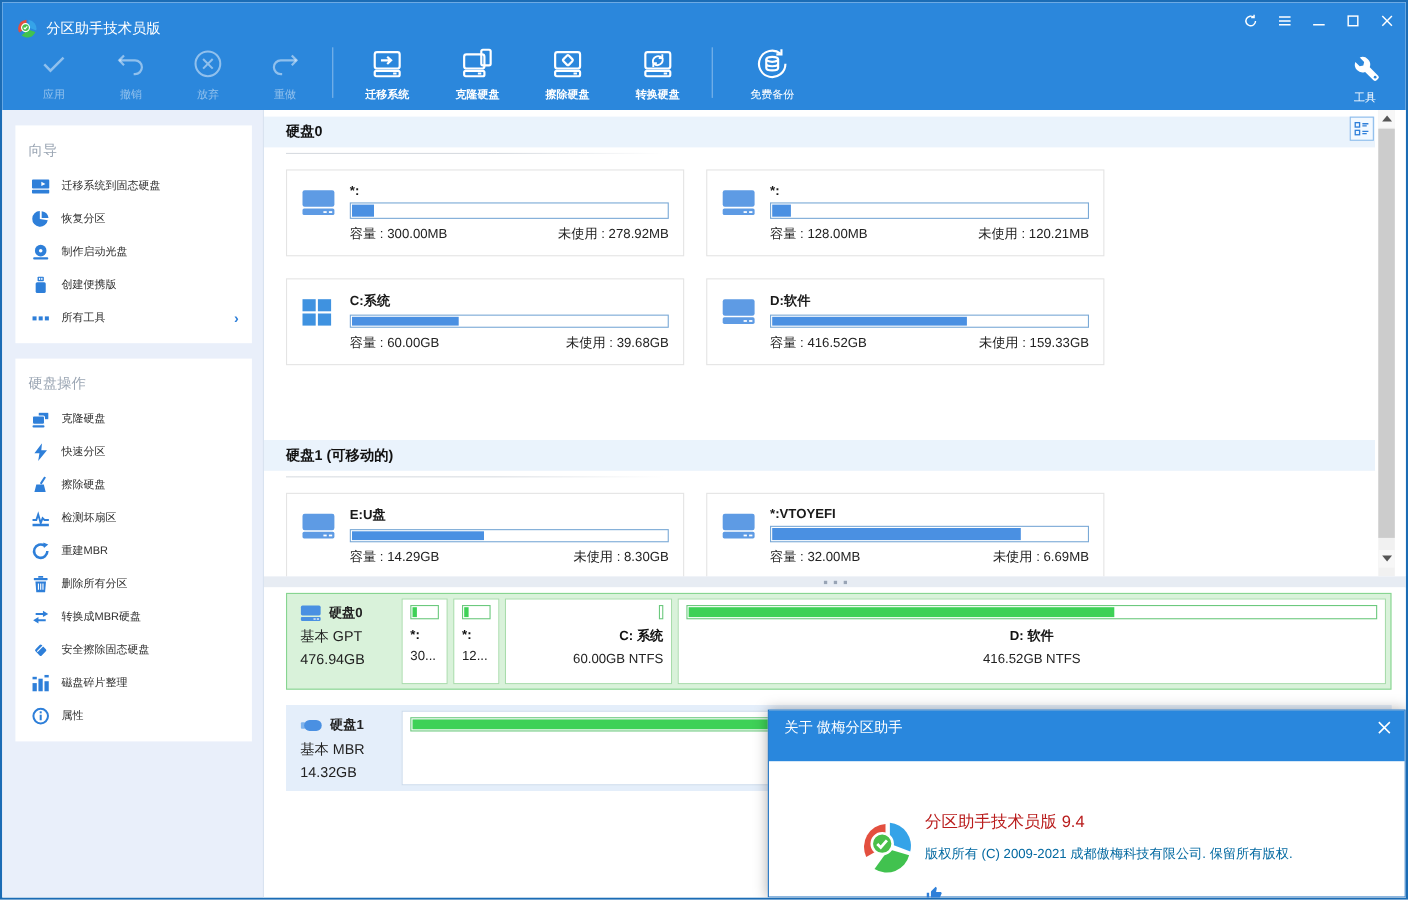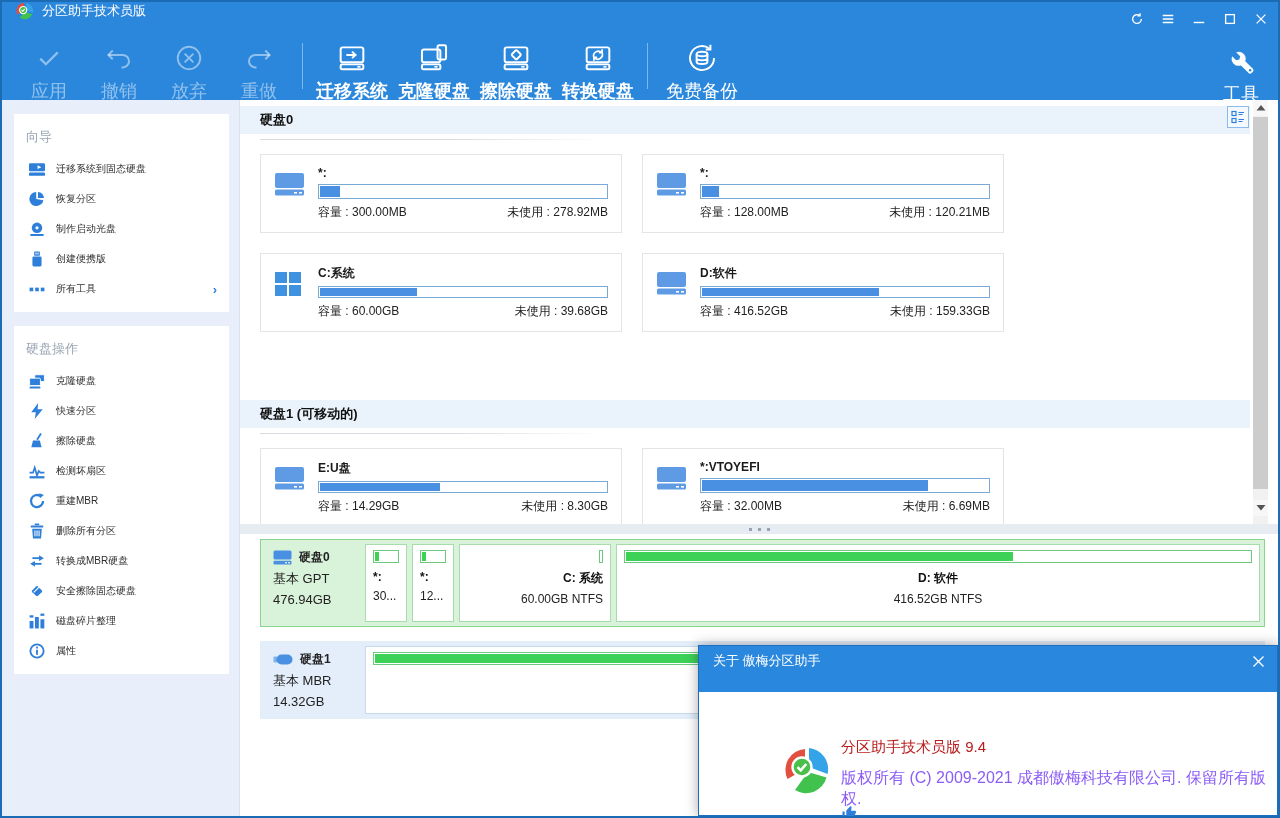--- a/index.html
+++ b/index.html
@@ -2,29 +2,29 @@
 <html><head>
 <meta charset="utf-8">
 <style>
   * { margin:0; padding:0; box-sizing:border-box; }
   html,body { width:1280px; height:818px; background:#fff; }
   body { font-family:"Liberation Sans","DejaVu Sans",sans-serif; }
   #window { position:relative; width:1280px; height:818px; border:2px solid #1b6cb5; overflow:hidden; background:#fff; }
 
   
   .header { position:absolute; top:0; left:0; right:0; height:98px; background:#2b87dc; }
-  .titlebar { height:33px; display:flex; align-items:flex-start; padding-left:14px; color:#fff; }
+  .titlebar { height:33px; display:flex; align-items:flex-end; padding-left:14px; color:#fff; }
   .app-logo { width:18px; height:18px; margin-right:8px; }
   .app-title { font-size:13px; }
   .win-controls { position:absolute; right:10px; top:0; height:33px; display:flex; align-items:center; gap:17px; color:#fff; }
   .win-controls svg { width:14px; height:14px; display:block; cursor:pointer; }
   .toolbar { position:relative; height:65px; display:flex; align-items:flex-start; padding:2px 0 0 12px; }
   .tb-btn { display:flex; flex-direction:column; align-items:center; justify-content:flex-start; color:#fff; cursor:pointer; padding-top:3px; }
   .tb-btn .tb-icon { height:36px; display:flex; align-items:center; justify-content:center; }
-  .tb-btn .tb-label { font-size:18px; margin-top:3px; }
+  .tb-btn .tb-label { font-size:10px; margin-top:3px; }
   .tb-btn.disabled { color:rgba(255,255,255,.48); cursor:default; }
   .tb-btn.w70 { width:70px; } .tb-btn.w80 { width:82px;font-weight:bold; } .tb-btn.w90 { width:92px; }
   .tb-sep { width:1px; height:46px; background:rgba(255,255,255,.4); margin:6px 8px 0 8px; }
   .tools-btn { position:absolute; right:6px; top:5px; width:62px; }
   .toolbar svg { display:block; }
 
   
   .sidebar { position:absolute; top:98px; left:0; width:238px; bottom:0; background:#e9effa; border-right:1px solid #d9e3f0; }
   .side-card { background:#fff; margin:14px 10px 0 12px; padding:10px 0 8px 0; }
   .side-sec-title { color:#9aa5b3; font-size:13px; padding:4px 0 8px 12px; }
@@ -77,21 +77,21 @@
   .part-l2 { font-size:12px; margin-top:5px; color:#222; white-space:nowrap; }
   .part.small { width:42px; } .part.mid { width:152px;align-items:flex-end; } .part.grow { flex:1;text-align:center; }
 
   
   .dialog { position:absolute; left:696px; right:0; top:643px; bottom:0; background:#fff; border:1px solid #1a6fc0; box-shadow:0 0 12px rgba(0,0,0,.35); z-index:20; }
   .dlg-titlebar { height:46px; background:#2987dd; color:#fff; font-size:13px; line-height:30px; padding-left:14px; position:relative; }
   .dlg-close { position:absolute; right:12px; top:0; height:30px; display:flex; align-items:center; cursor:pointer; }
   .dlg-body { position:relative; height:144px; }
   .dlg-logo { position:absolute; left:84px; top:54px; }
   .dlg-product { position:absolute; left:142px; top:46px; font-size:15px; color:#b91c1c; }
-  .dlg-copy { position:absolute; left:142px; top:76px; font-size:16px; color:#8b5cf6; }
+  .dlg-copy { position:absolute; left:142px; top:76px; font-size:12px; color:#0369a1; }
   .dlg-thumb { position:absolute; left:142px; top:112px; cursor:pointer; }
 </style>
 </head>
 <body>
 
 <div id="window">
 
   <div class="header">
     <div class="titlebar">
       <svg class="app-logo" viewBox="0 0 20 20">

